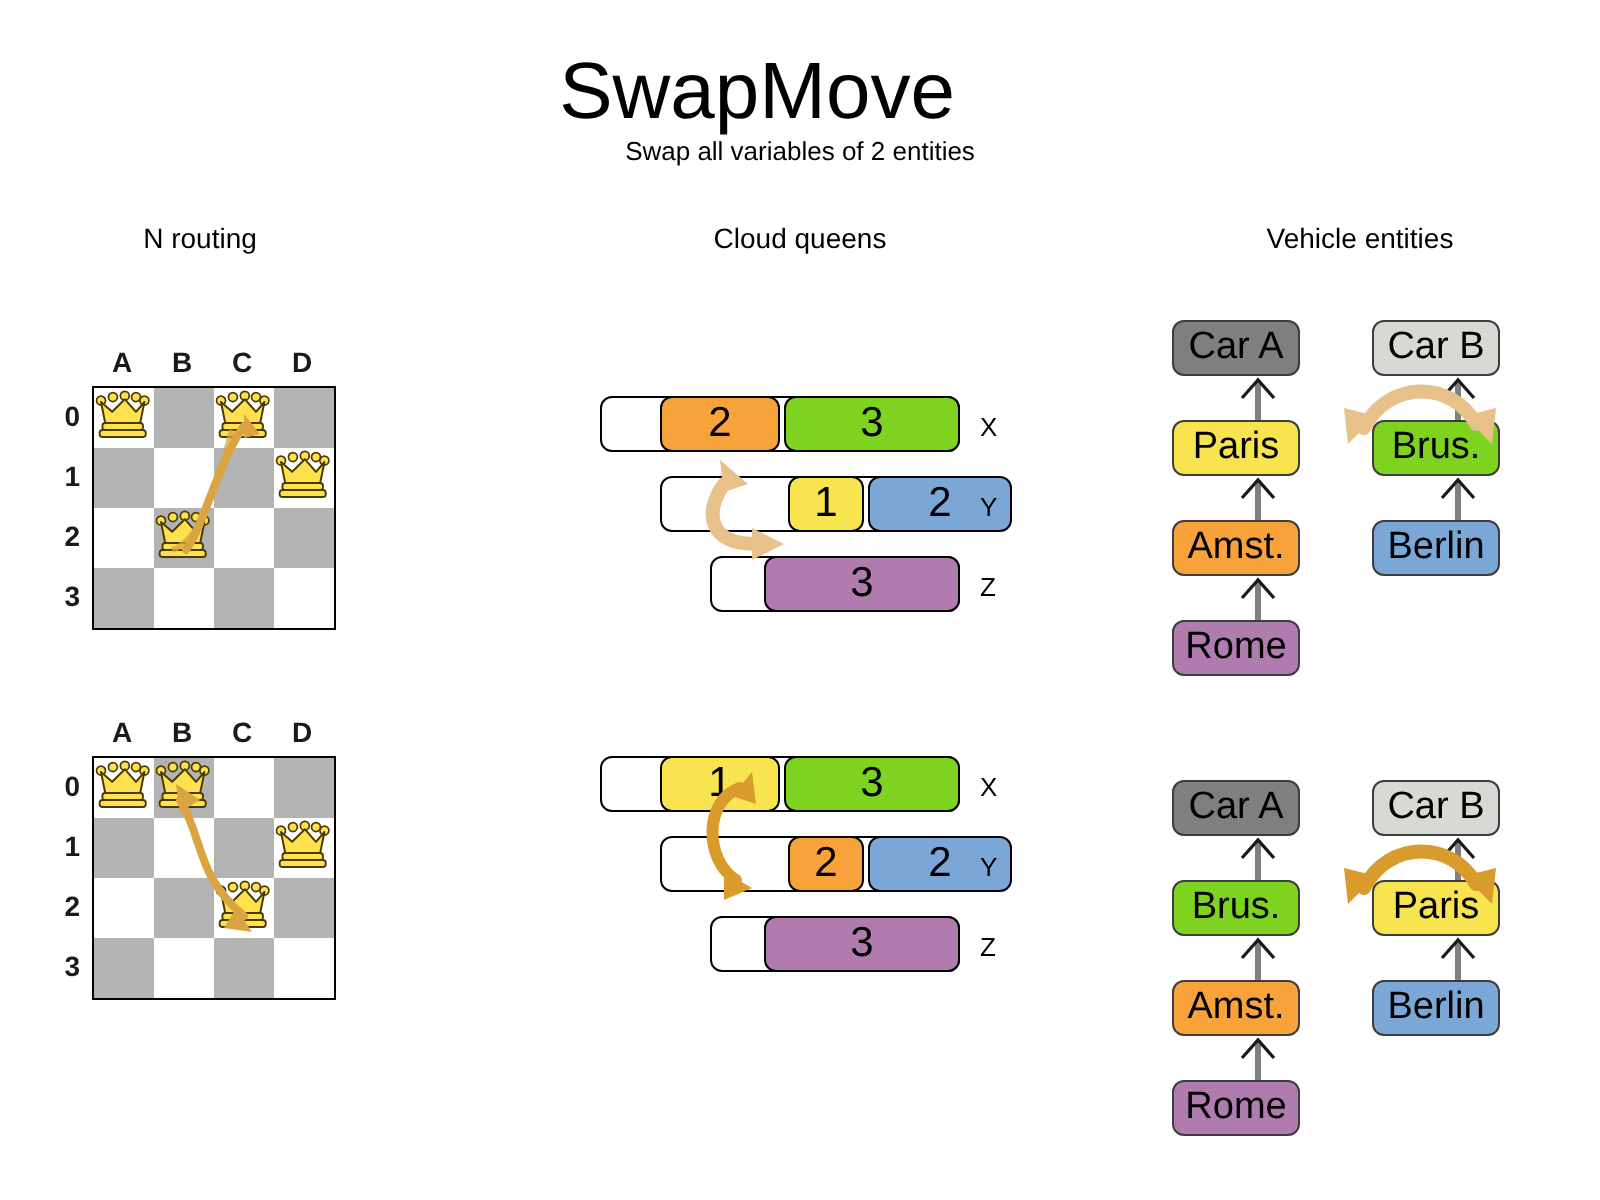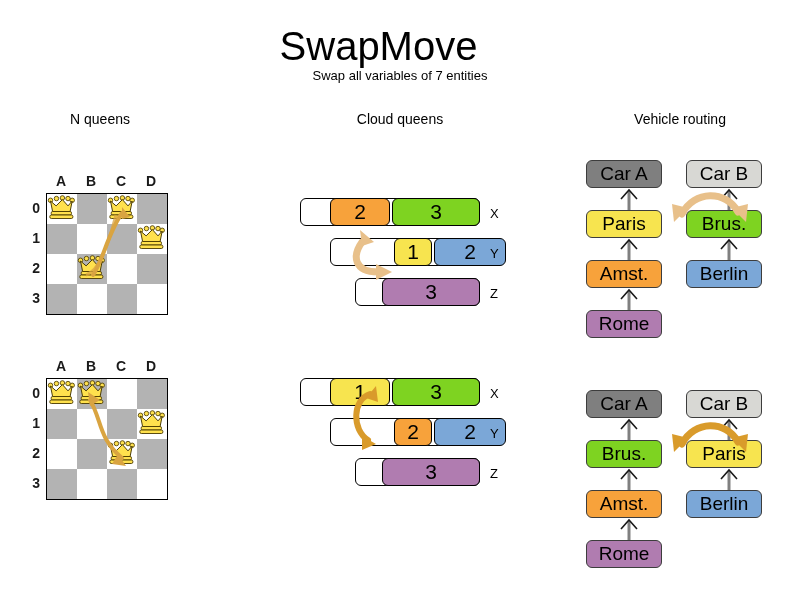--- a/index.html
+++ b/index.html
@@ -75,40 +75,40 @@
   }
   .cb-label {
     position: absolute;
     font-size: 13px;
     color: #000;
   }
 
   
   .vrp-box {
     position: absolute;
-    width: 76px; height: 28px;
+    width: 64px; height: 28px;
     border: 1.5px solid #3d3d3d;
     border-radius: 6px;
     box-sizing: border-box;
     display: flex; align-items: center; justify-content: center;
     font-size: 19px;
     color: #000;
   }
   svg { position: absolute; overflow: visible; }
 </style>
 </head>
 <body>
 
 <div class="abs" id="main-title">SwapMove</div>
-<div class="abs" id="subtitle">Swap all variables of 7 entities</div>
-
-<div class="abs section-title" id="title-nqueens">N queens</div>
+<div class="abs" id="subtitle">Swap all variables of 2 entities</div>
+
+<div class="abs section-title" id="title-nqueens">N routing</div>
 <div class="abs section-title" id="title-cloud">Cloud queens</div>
 <div class="abs section-title" id="title-vrp">
-  <div>Vehicle routing</div>
+  <div>Vehicle entities</div>
 </div>
 
 <div class="abs" id="nqueens-before" style="left:46px; top:193px;">
   <div class="abs" style="left:0; top:0;">
     <div class="chessboard" style="position:relative;">
       <div id="cells-before-host" style="position:absolute; left:0; top:0;">
           <div class="chess-cell light" style="left: 0px; top: 0px;"></div>
           <div class="chess-cell dark" style="left: 30px; top: 0px;"></div>
           <div class="chess-cell light" style="left: 60px; top: 0px;"></div>
           <div class="chess-cell dark" style="left: 90px; top: 0px;"></div>

